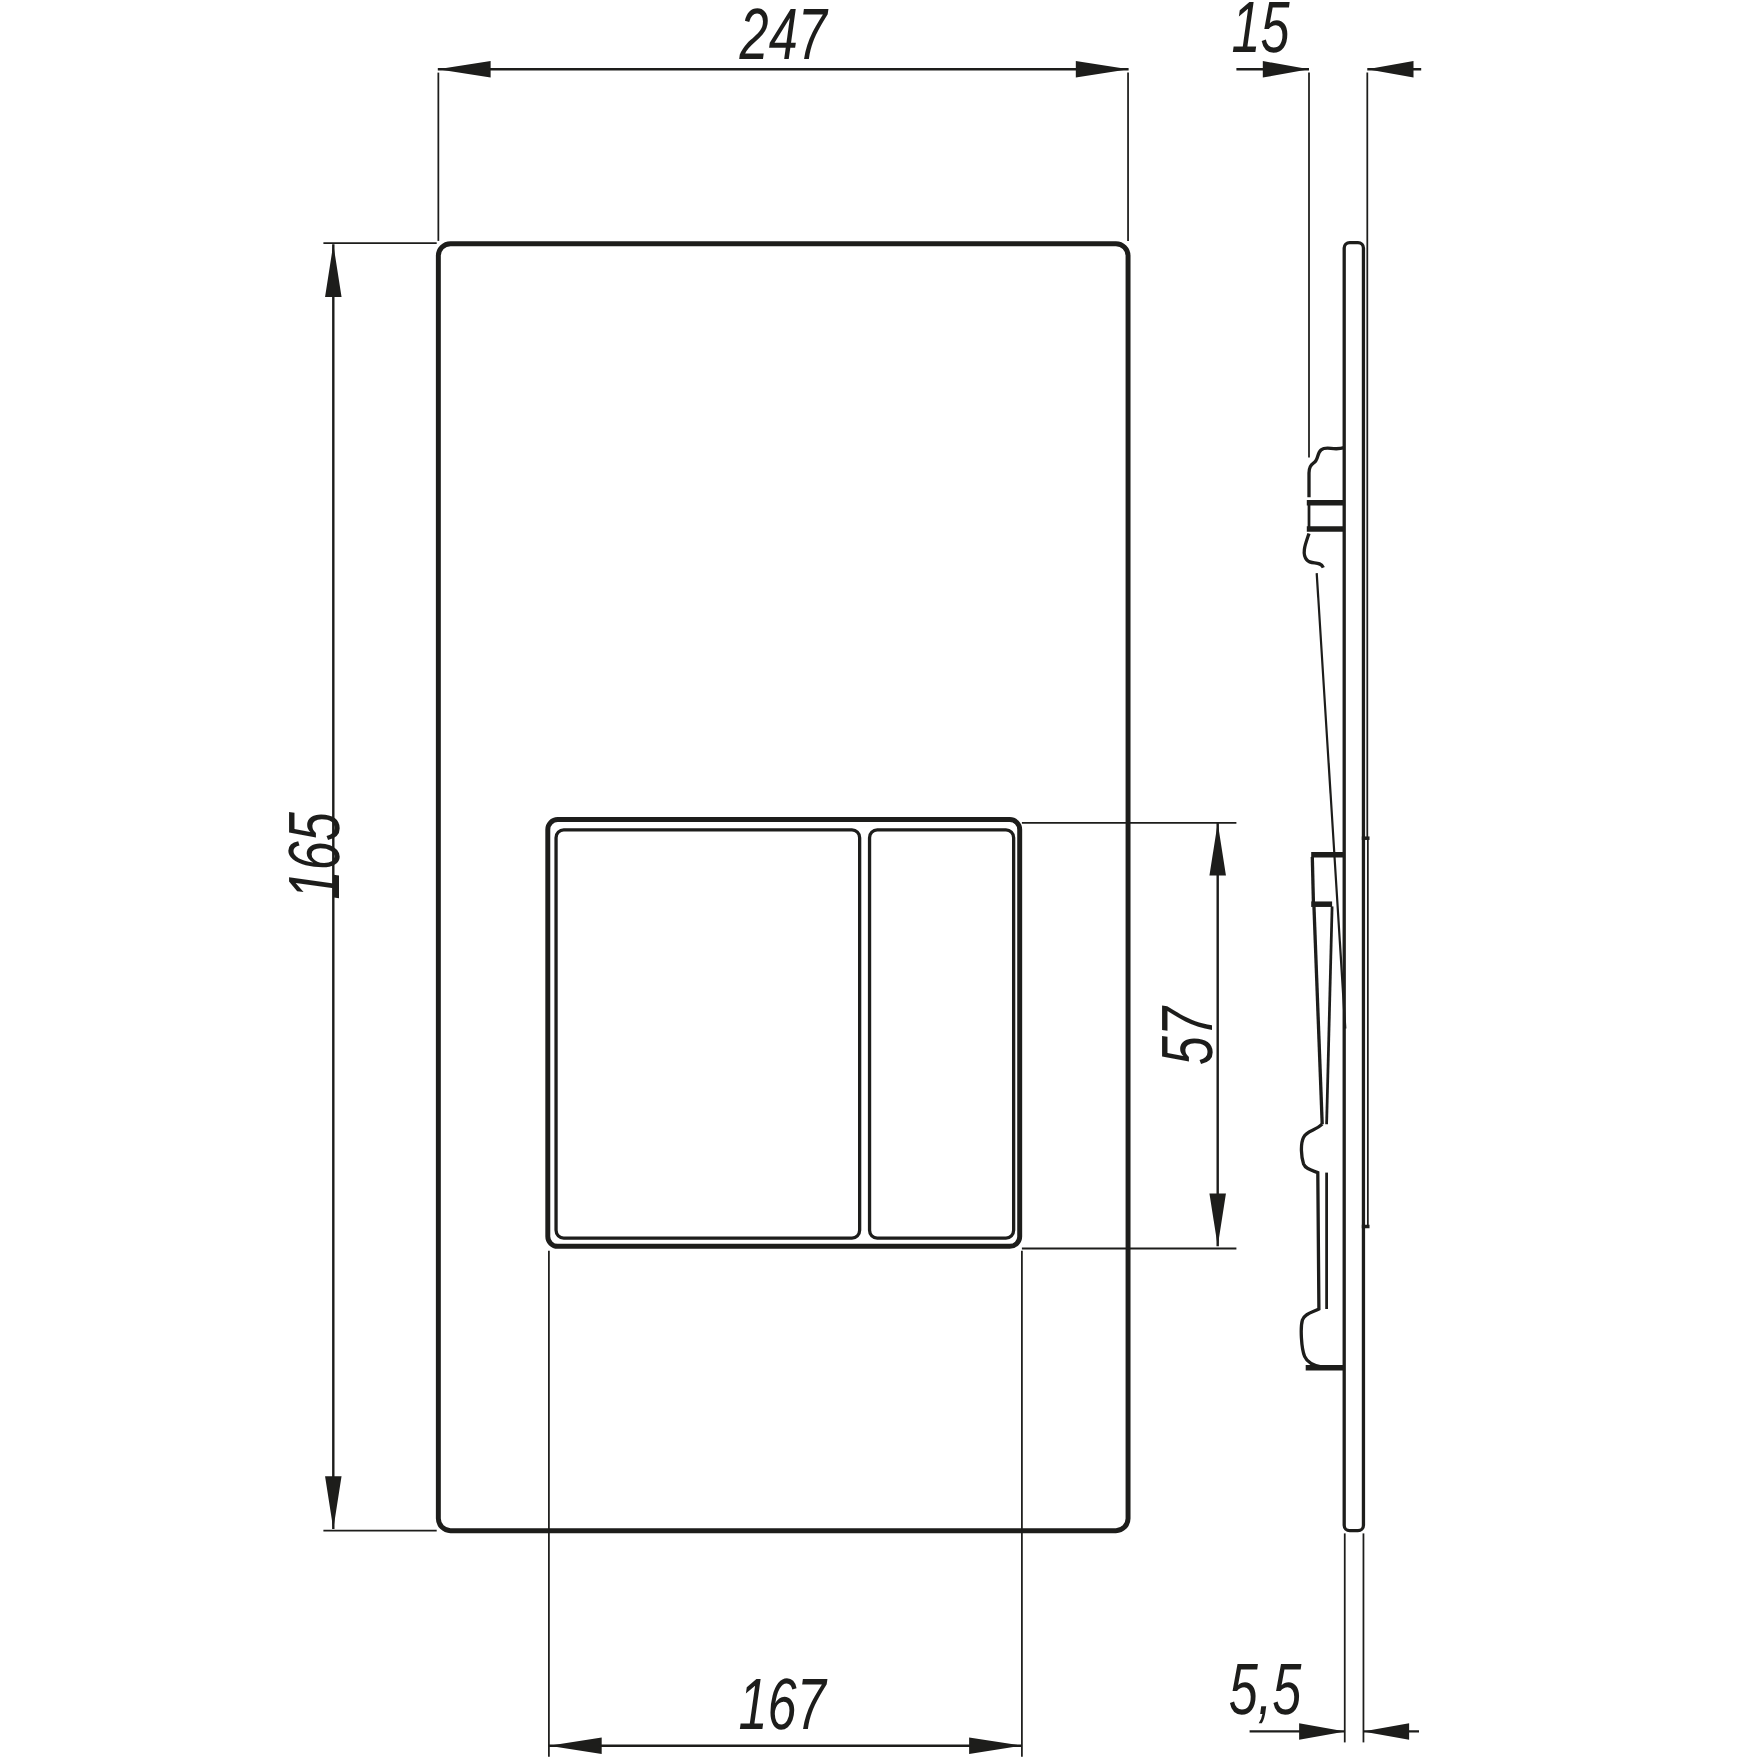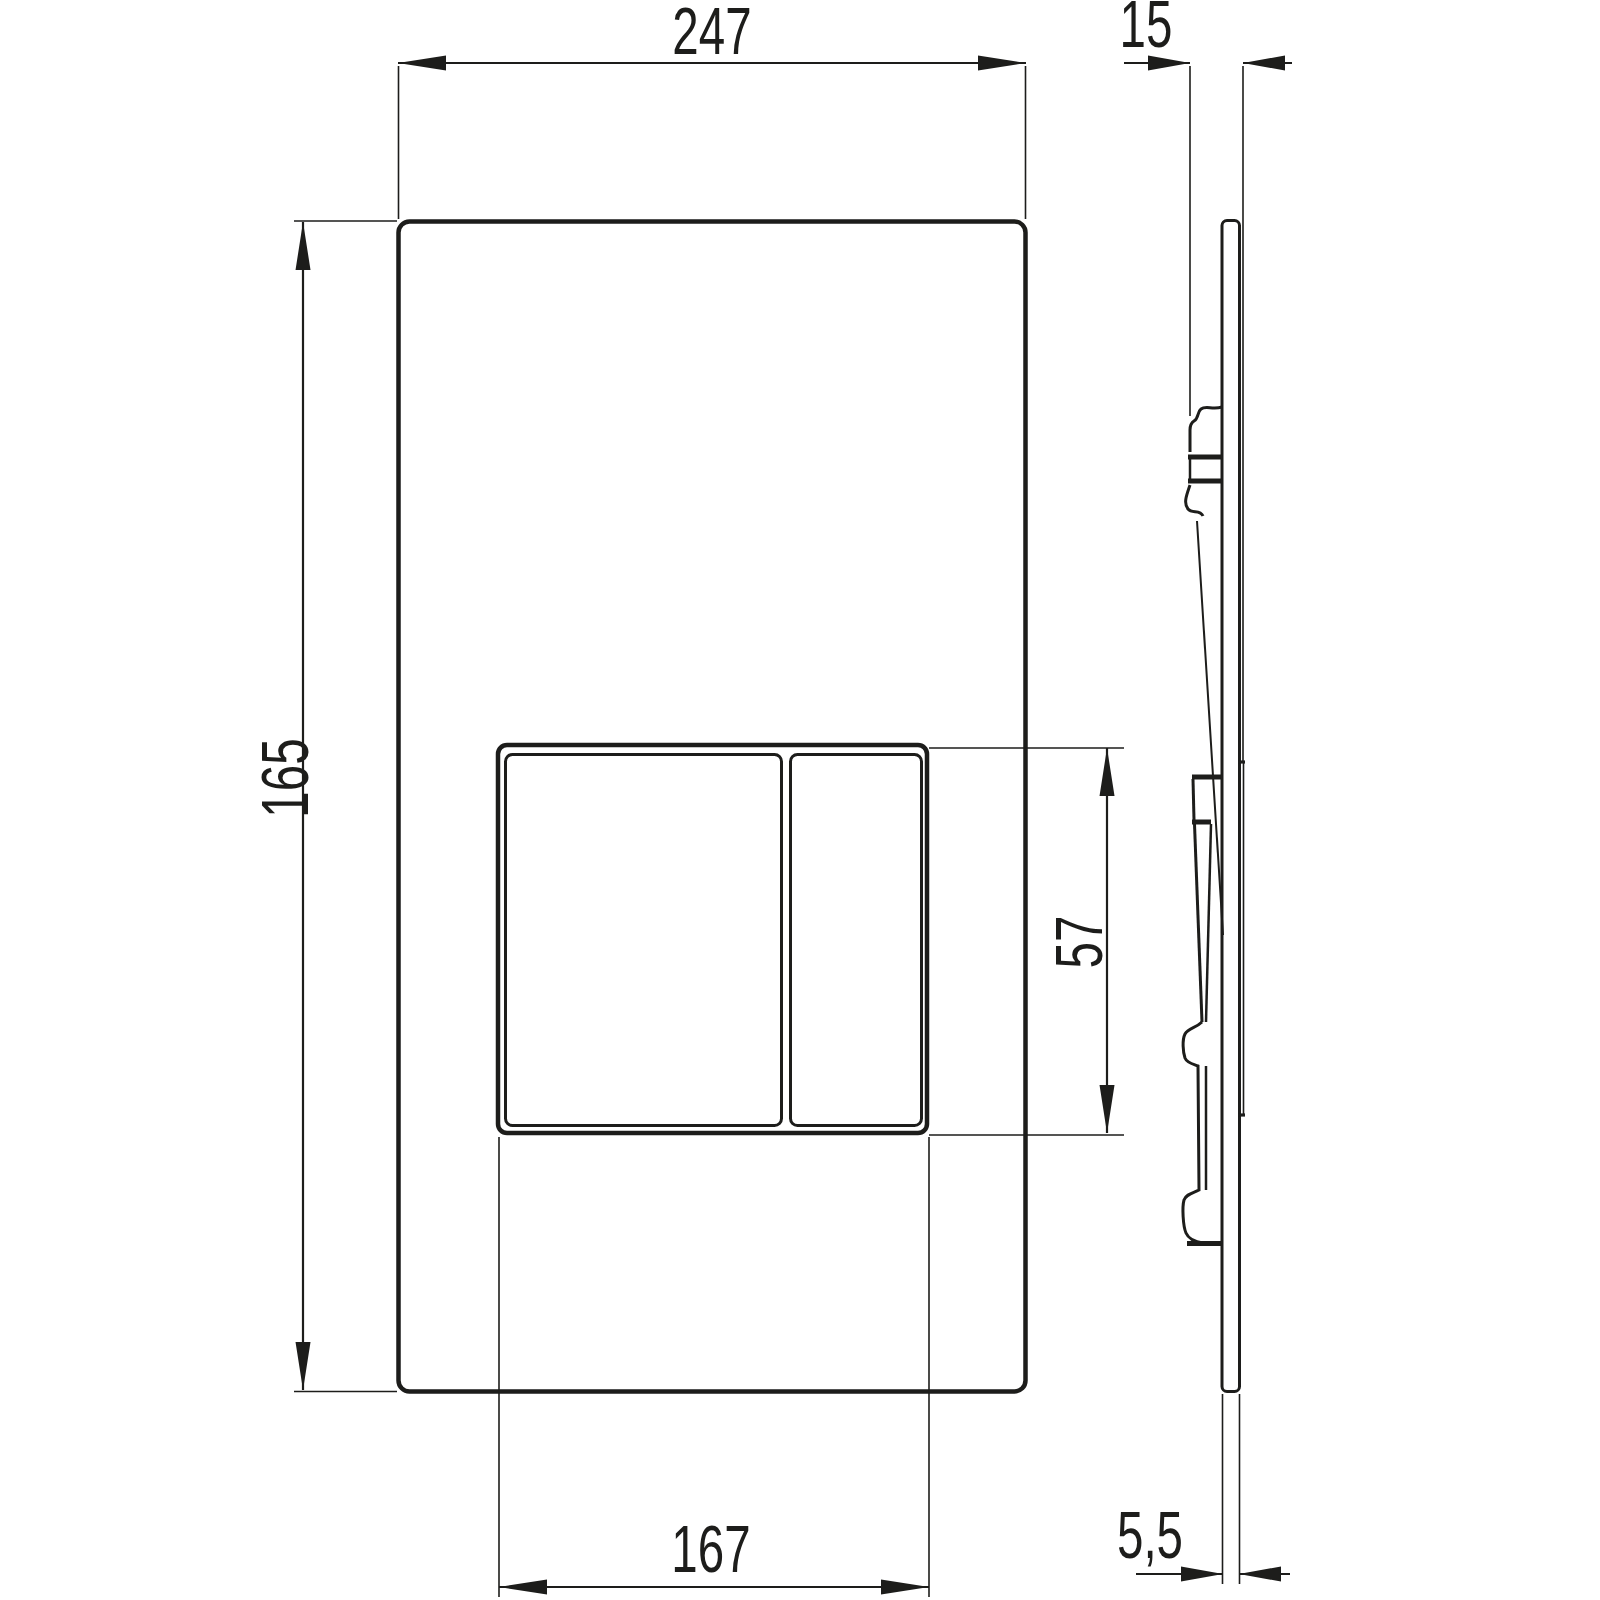--- a/index.html
+++ b/index.html
@@ -1,16 +1,16 @@
 <!DOCTYPE html>
 <html><head>
 <meta charset="utf-8">
 <style>
   html,body{margin:0;padding:0;background:#fff;}
-  .page{position:relative;width:1600px;height:1600px;background:#fff;overflow:hidden;}
+  .page{position:relative;width:1600px;height:1600px;background:#fff;overflow:hidden;font-style:italic;}
   svg{display:block;}
   text{font-family:"Liberation Sans", sans-serif;fill:#1d1d1b;}
 </style>
 </head>
 <body>
 
 <div class="page">
 <svg width="1600" height="1600" viewBox="0 0 1600 1600" xmlns="http://www.w3.org/2000/svg">
 
   <g stroke="#1d1d1b" fill="none">

